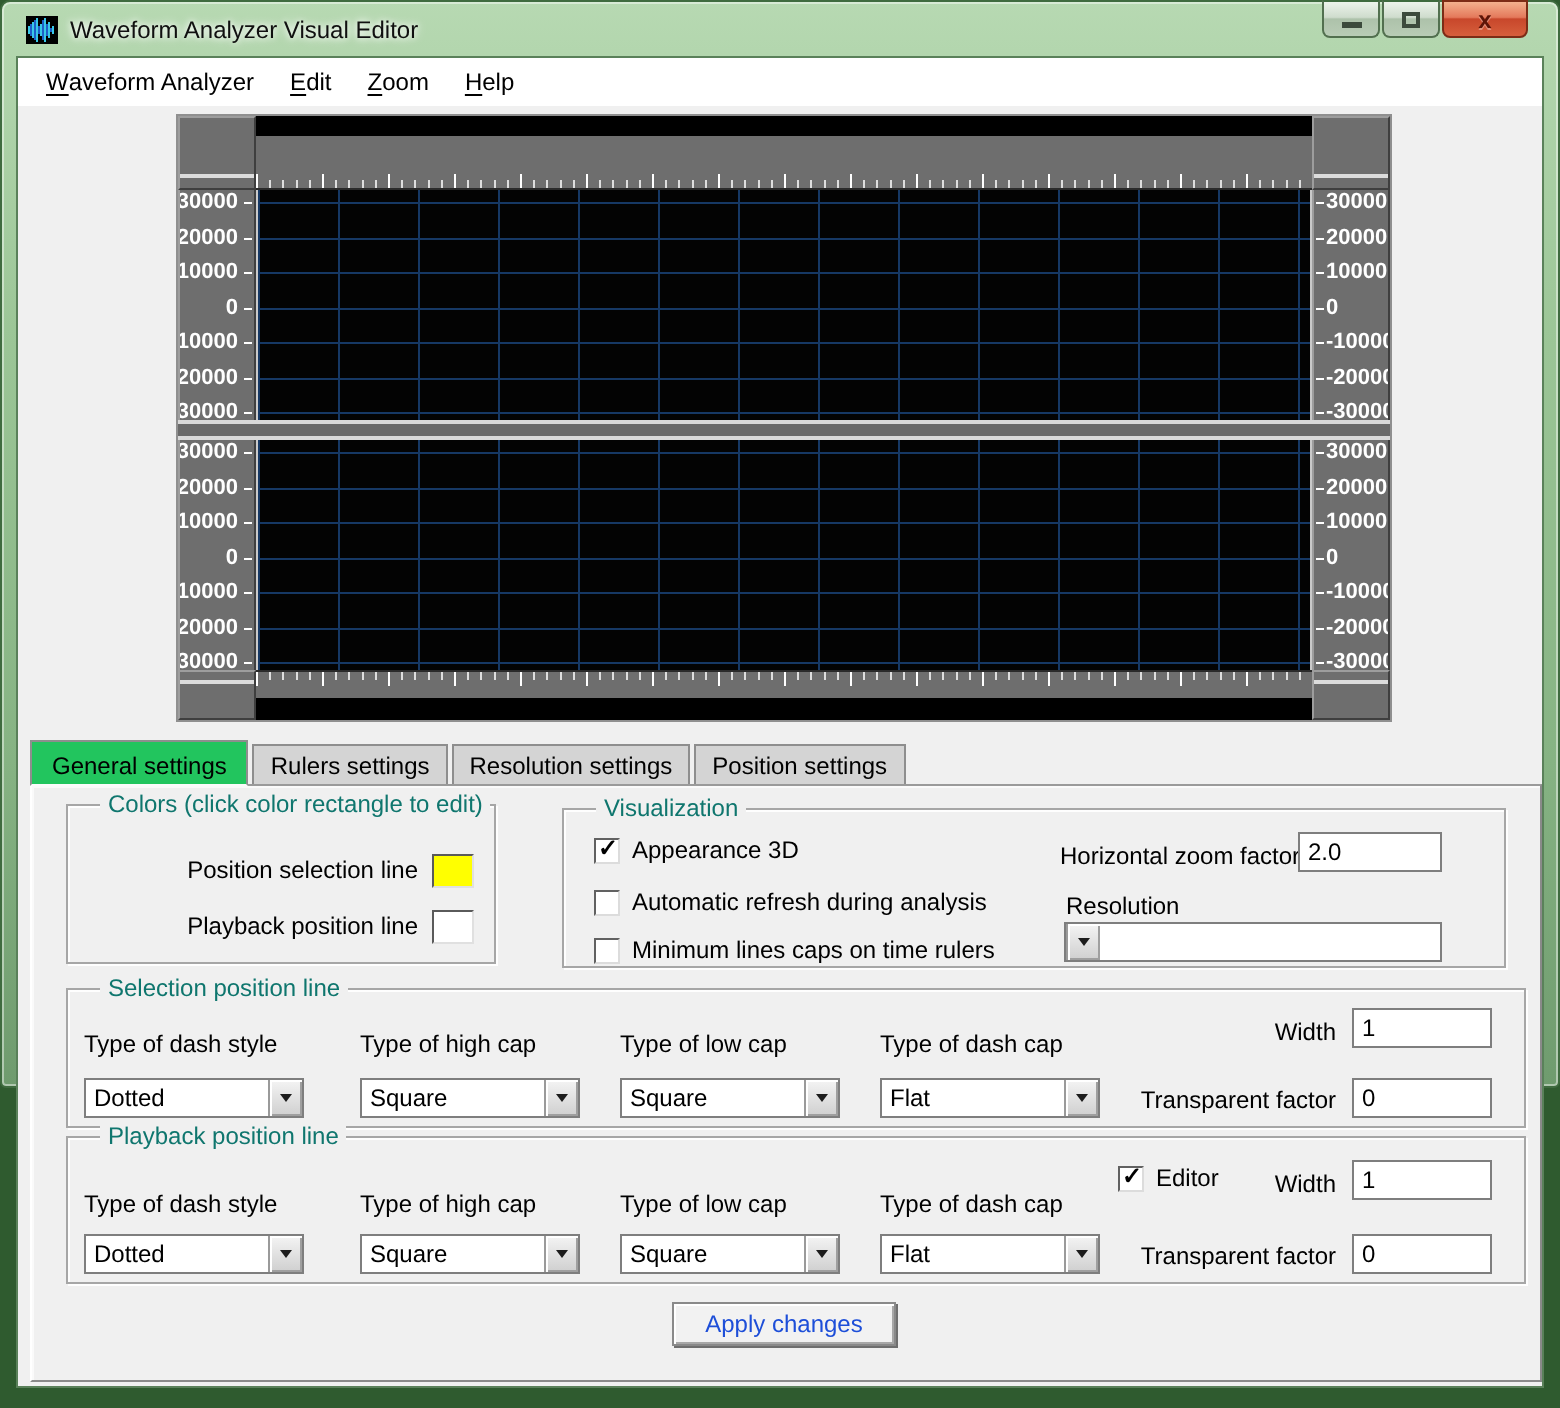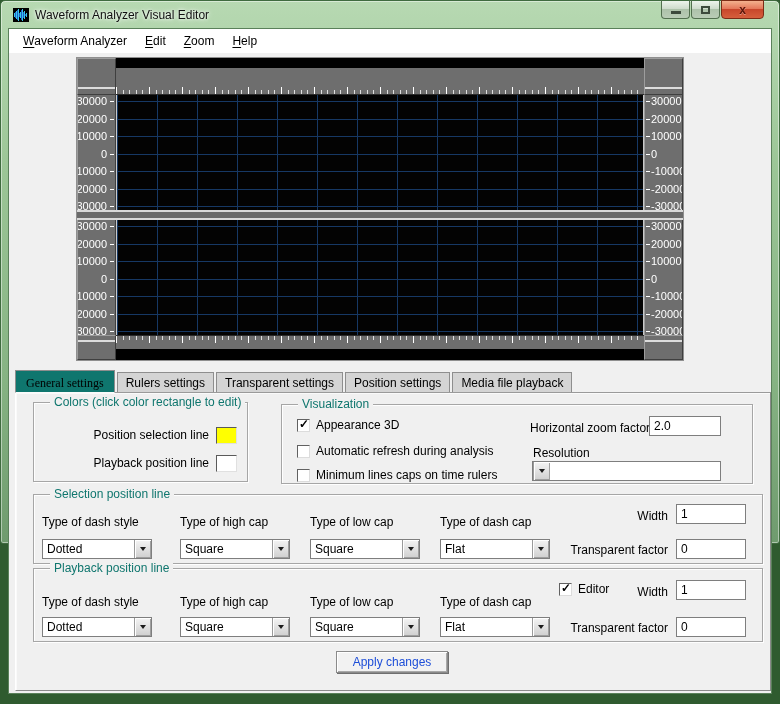--- a/index.html
+++ b/index.html
@@ -44,21 +44,21 @@
   .glyph-close { font-size:12px; font-weight:bold; color:#5c1408; line-height:1; text-shadow:0 1px 0 rgba(255,255,255,0.35); }
 
   
   .client { background:#f0f0f0; height:666px; position:relative; overflow:hidden; border:1px solid #5a815a; }
 
   .menubar { height:24px; background:#ffffff; display:flex; align-items:stretch; padding-left:5px; font-size:12px; color:#000; }
   .menu-item { display:flex; align-items:center; padding:0 9px; cursor:default; }
   .menu-item u { text-underline-offset:2px; }
 
   
-  .wf { position:absolute; left:68px; top:29px; width:606px; height:302px; box-shadow:0 0 0 1px #8f8f8f; background:#6e6e6e; }
+  .wf { position:absolute; left:80px; top:29px; width:606px; height:302px; box-shadow:0 0 0 1px #8f8f8f; background:#6e6e6e;font-weight:bold; }
   .wf-row { display:flex; width:100%; }
   .corner {
     width:39px; background:#6e6e6e; position:relative;
     border:1px solid; border-color:#9d9d9d #3f3f3f #3f3f3f #9d9d9d;
   }
   .corner.ctop::after { content:""; position:absolute; left:0; right:0; bottom:5px; height:2px; background:#dcdcdc; }
   .corner.cbot::after { content:""; position:absolute; left:0; right:0; top:4px; height:2px; background:#dcdcdc; }
   .wf-mid { flex:1; display:flex; flex-direction:column; }
   .wf-top { height:37px; }
   .wf-bottom { height:25px; }
@@ -96,22 +96,22 @@
   .wf-sep { height:10px; background:#6a6a6a; border-top:2px solid #d9d9d9; border-bottom:2px solid #d9d9d9; }
 
   
   .tabs { position:absolute; left:6px; top:340px; height:23px; display:flex; align-items:flex-end; z-index:3; }
   .tab {
     height:20px; padding:3px 8px; font-size:12px; color:#000;
     background:#d4d4d4; border:1px solid #8e8e8e; border-bottom:none;
     margin-right:2px; white-space:nowrap; cursor:default;
   }
   .tab.active {
-    height:23px; padding:5px 10px; background:#0f766e;
-    position:relative; margin-bottom:-1px; border-bottom:1px solid #fbfbfb;font-family:Liberation Serif, serif;
+    height:23px; padding:5px 10px; background:#22c55e;
+    position:relative; margin-bottom:-1px; border-bottom:1px solid #fbfbfb;
   }
 
   
   .panel {
     position:absolute; left:6px; top:363px; width:756px; height:299px;
     background:#f0f0f0;
     border:1px solid; border-color:#9a9a9a #8a8a8a #8a8a8a #ffffff;
     box-shadow:inset 1px 1px 0 #fafafa;
   }
   .group { position:absolute; border:1px solid #a6a6a6; box-shadow:inset 1px 1px 0 rgba(255,255,255,0.9), 1px 1px 0 rgba(255,255,255,0.9); }
@@ -311,23 +311,22 @@
           <div class="timeruler t-bot"></div>
           <div class="blackbar bb2"></div>
         </div>
         <div class="corner cbot"></div>
       </div>
     </div>
 
     <div class="tabs">
         <div class="tab active">General settings</div>
         <div class="tab">Rulers settings</div>
-        <div class="tab">Transparent settings</div>
+        <div class="tab">Resolution settings</div>
         <div class="tab">Position settings</div>
-        <div class="tab">Media file playback</div>
       </div>
 
     <div class="panel">
 
       <div class="group" style="left:17px; top:9px; width:215px; height:80px;">
         <div class="group-title">Colors (click color rectangle to edit)</div>
         <div class="swatch-row" style="top:23px;">
           <span class="lbl-inline">Position selection line</span>
           <span class="swatch" style="background: rgb(255, 255, 0);"></span>
         </div>

